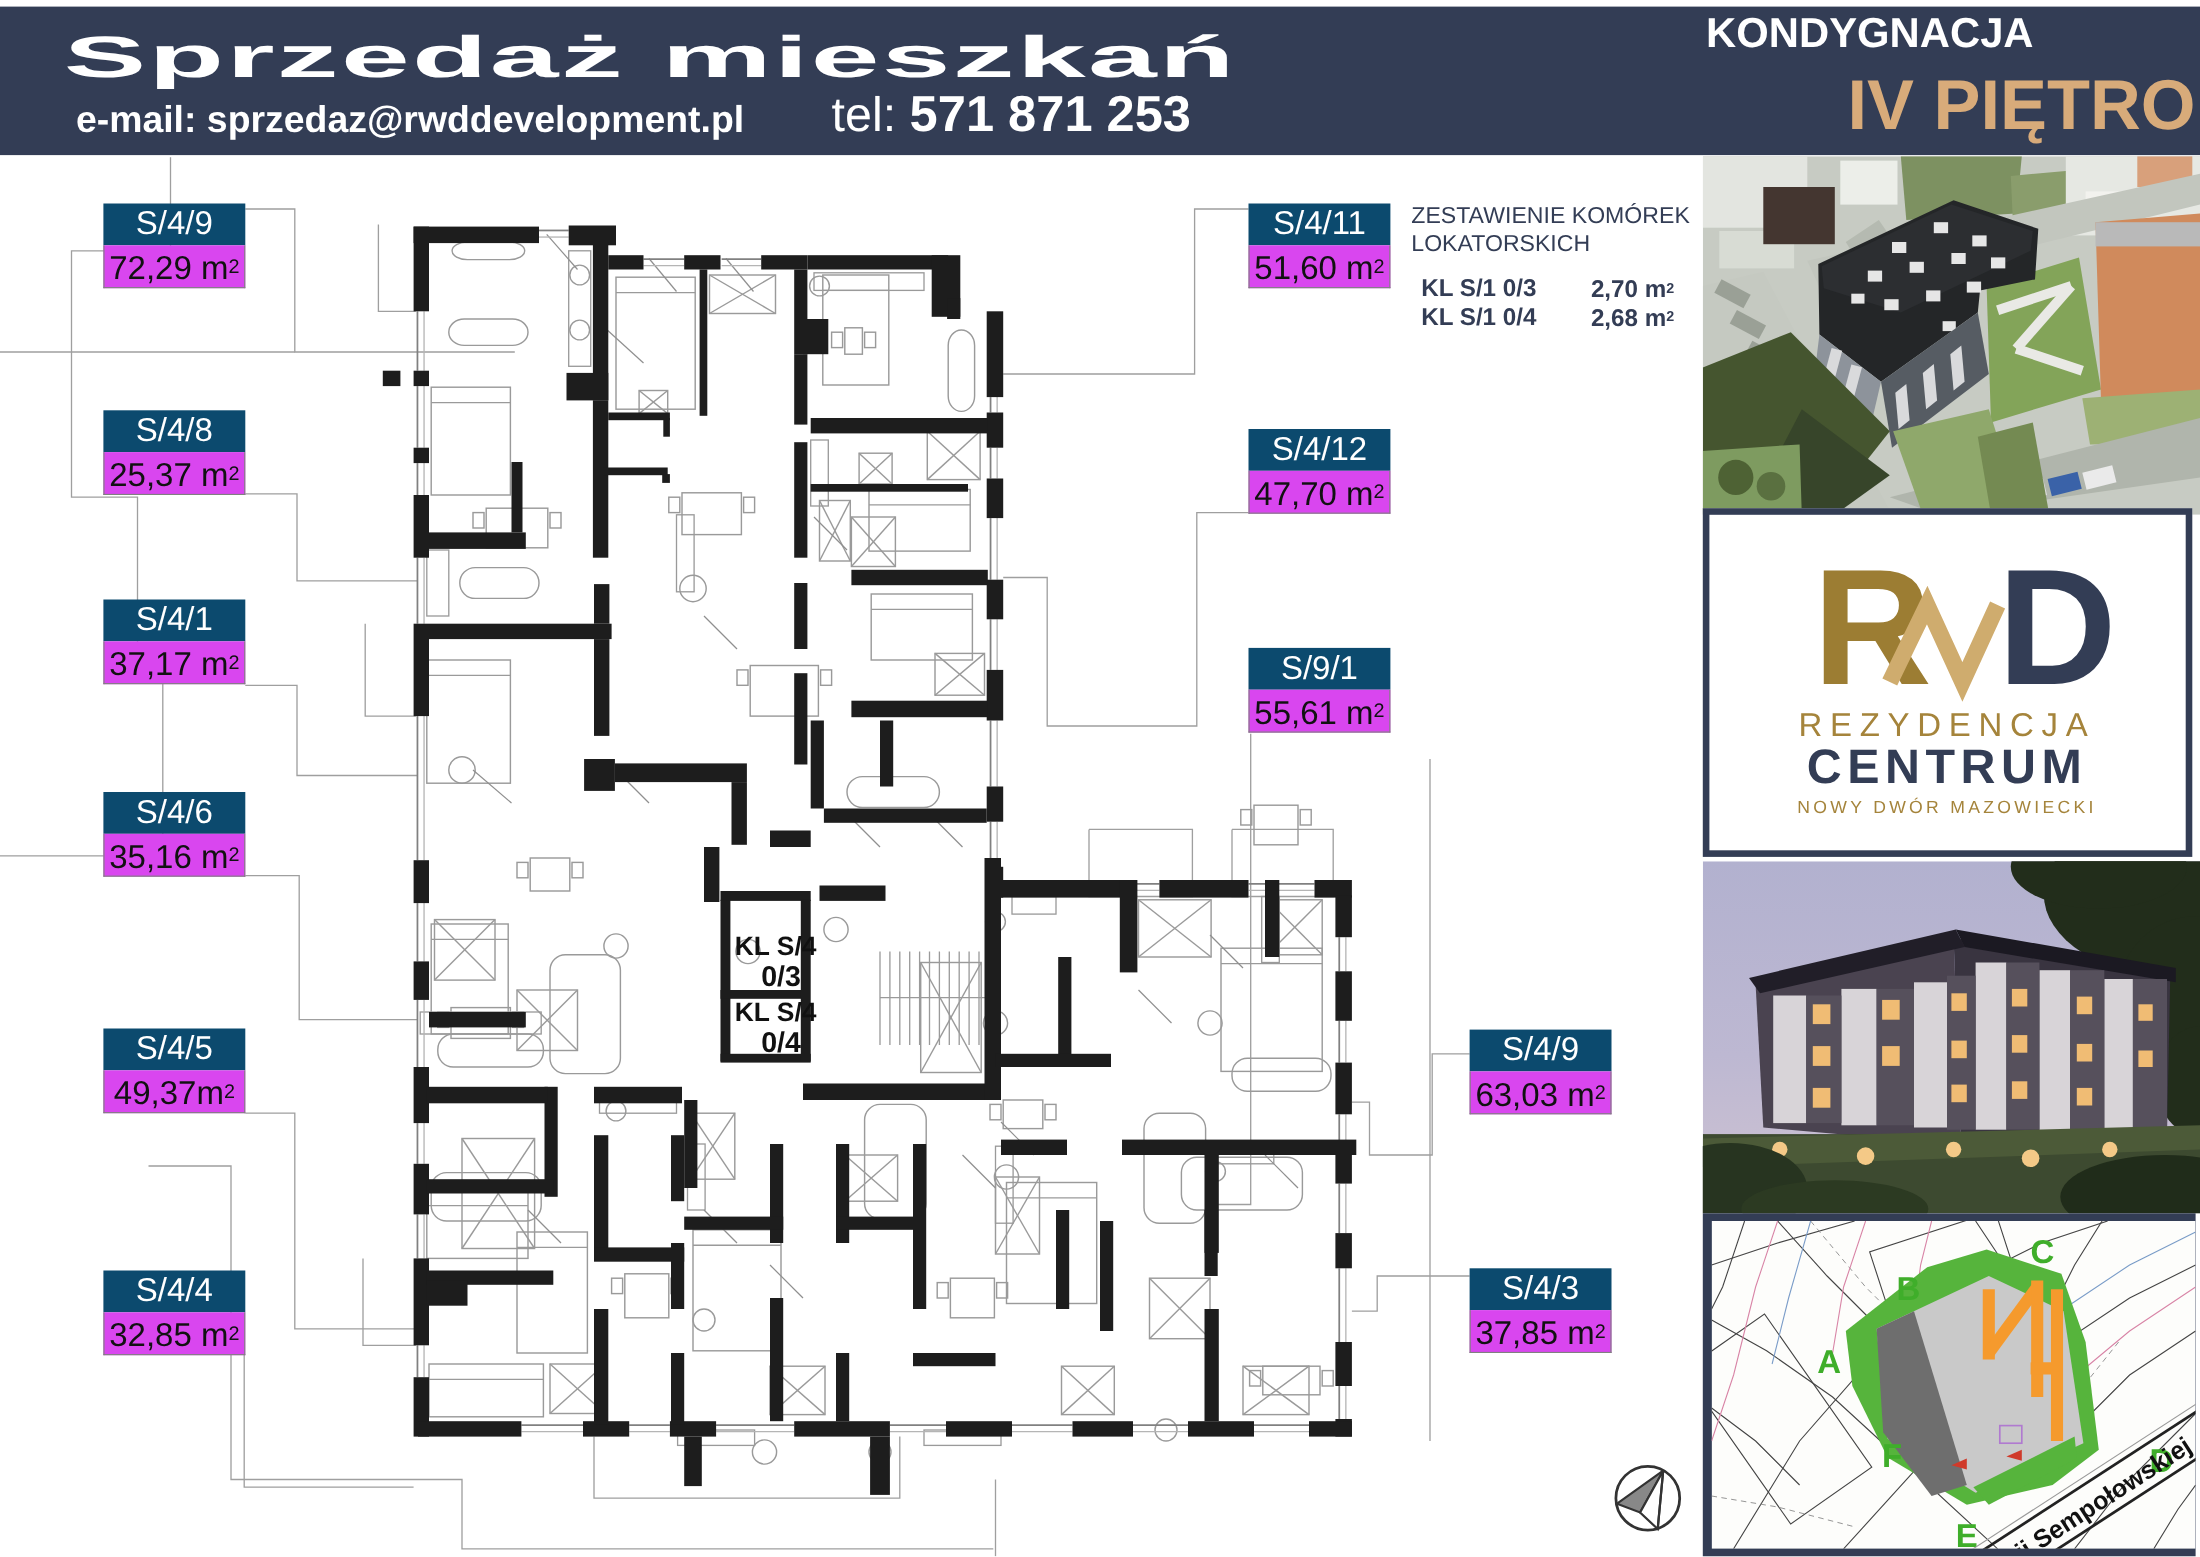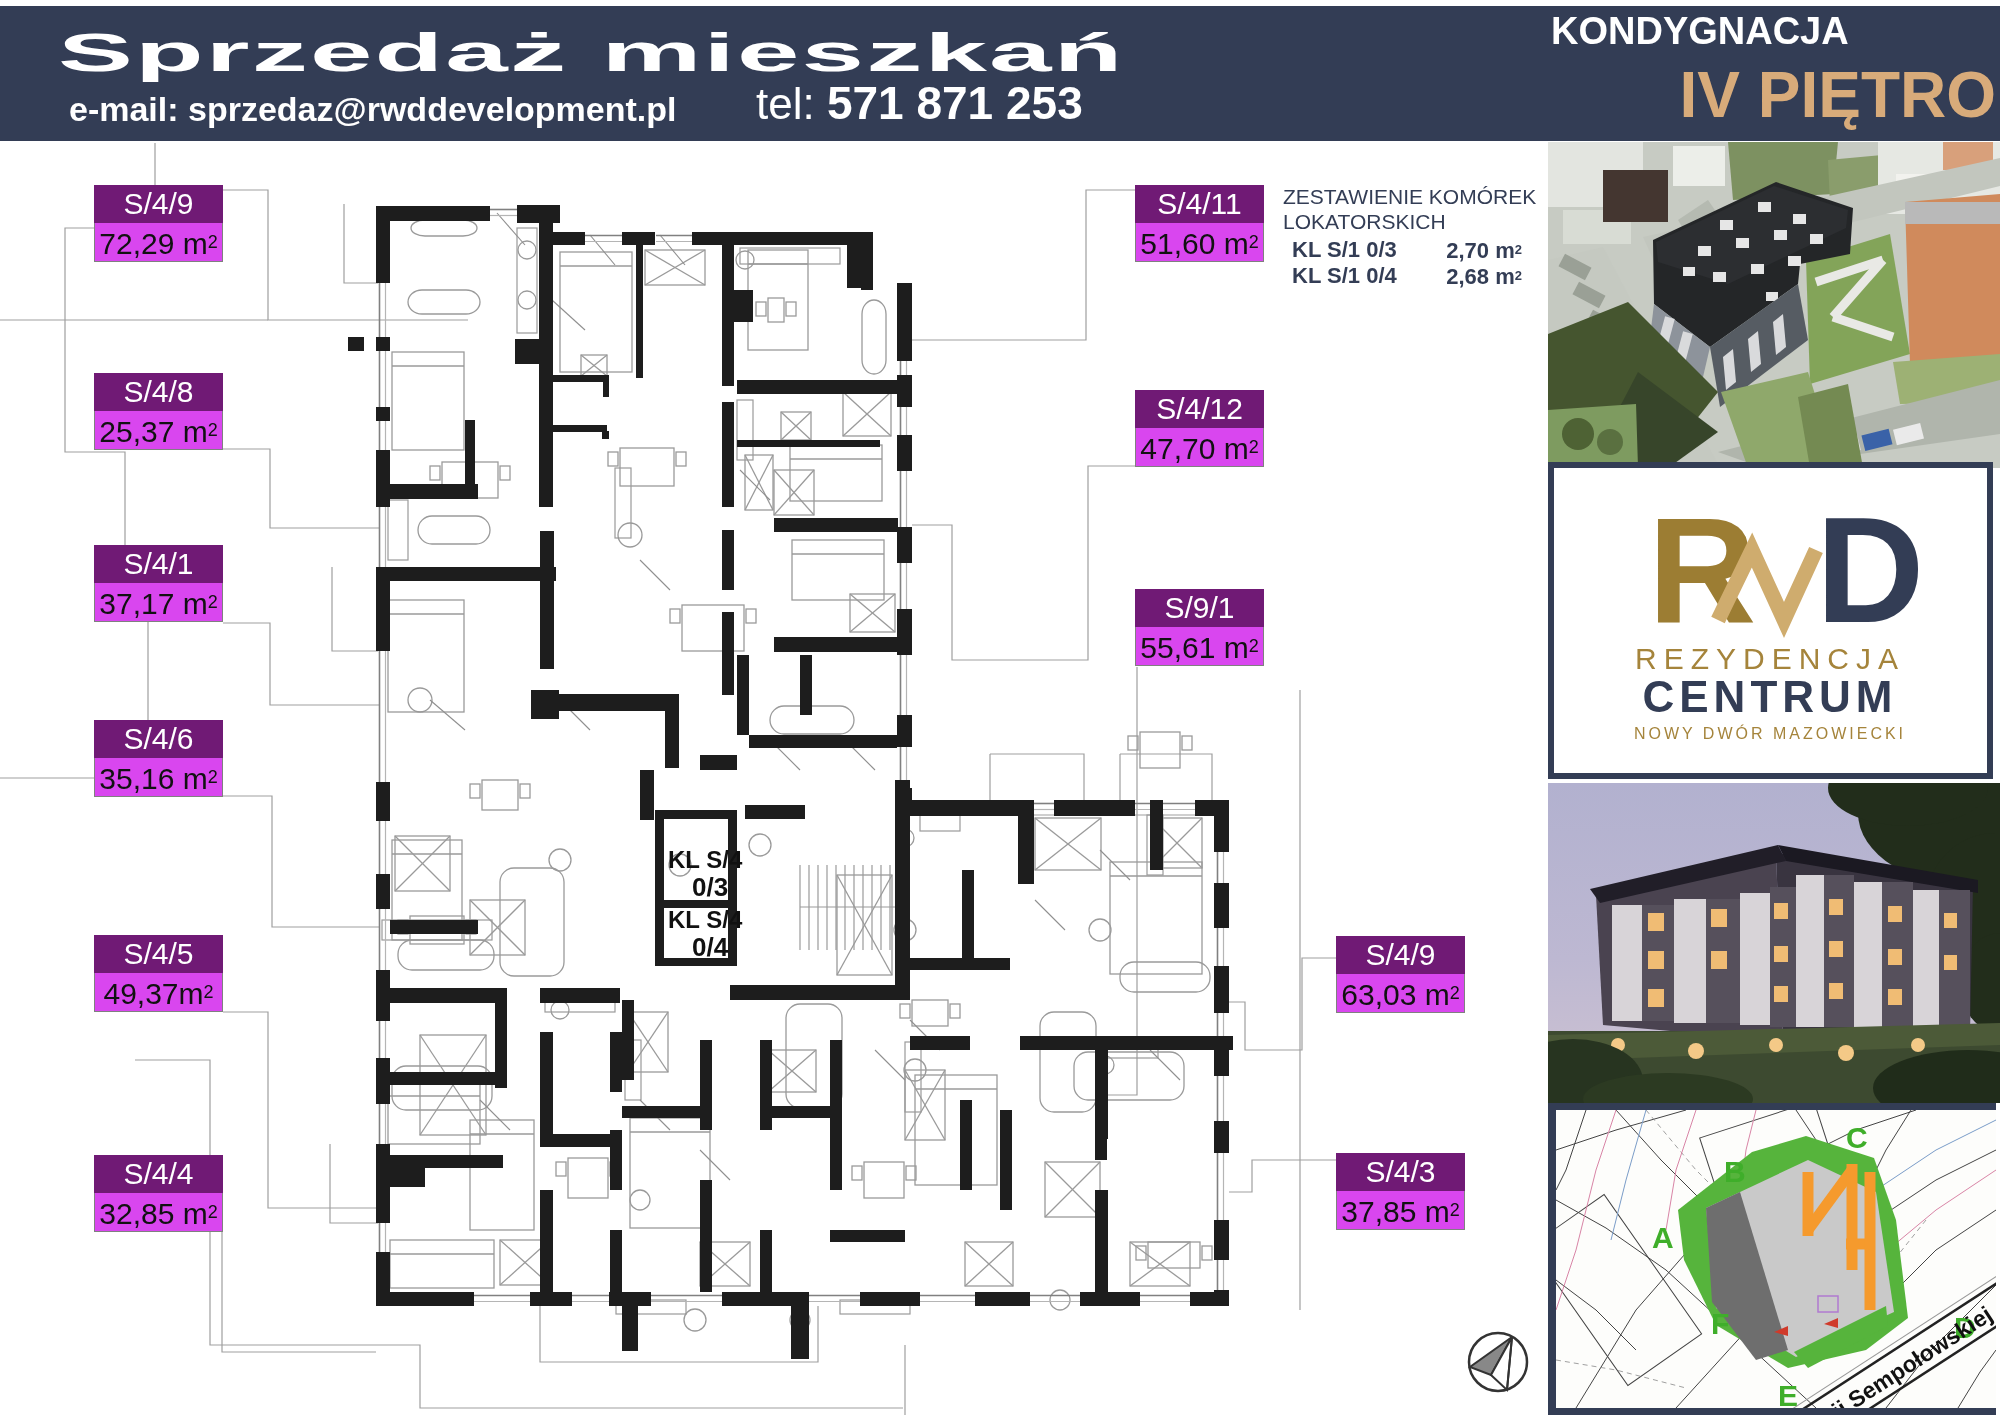--- a/index.html
+++ b/index.html
@@ -6,25 +6,25 @@
  font-family:"Liberation Sans",sans-serif;}
 .abs{position:absolute;}
 .band{position:absolute;left:0;top:6px;width:2000px;height:135px;background:#333d55;}
 .title{position:absolute;left:58px;top:26px;font-size:53px;font-weight:700;color:#fff;letter-spacing:1px;line-height:1;transform:scaleX(2.12);transform-origin:0 0;}
 .email{position:absolute;left:69px;top:92px;font-size:34px;font-weight:700;color:#fff;line-height:1;}
 .tel{position:absolute;left:744px;top:80px;font-size:44px;color:#fff;line-height:1;margin-left:12px;}
 .tel b{font-size:46px;}
 .kond{position:absolute;left:1551px;top:12px;font-size:38px;font-weight:700;color:#fff;line-height:1;}
 .pietro{position:absolute;right:4px;top:63px;font-size:64px;font-weight:700;color:#d8ab7a;line-height:1;}
 .lab{position:absolute;width:129px;}
-.labh{height:38px;background:#701a75;color:#fff;font-size:30px;text-align:center;line-height:38px;}
+.labh{height:38px;background:#0c4a6e;color:#fff;font-size:30px;text-align:center;line-height:38px;}
 .laba{height:38px;background:#d946ef;border:1px solid #808080;border-top:none;color:#111;font-size:30px;text-align:center;line-height:38px;}
 .laba sup{font-size:18px;vertical-align:6px;}
 .zest{position:absolute;left:1283px;top:184px;width:250px;text-align:left;color:#333d55;font-weight:400;font-size:21px;line-height:25px;white-space:nowrap;}
-.klrow{position:absolute;left:1292px;width:230px;color:#333d55;font-weight:700;font-size:22px;line-height:24px;}
+.klrow{position:absolute;left:1292px;width:230px;color:#333d55;font-weight:700;font-size:22px;line-height:24px;margin-top:12px;}
 .klrow .v{float:right;}
 .klrow sup{font-size:13px;vertical-align:4px;}
 .panel{position:absolute;left:1548px;top:462px;width:445px;height:317px;background:#fff;border:6px solid #333d55;box-sizing:border-box;}
 </style></head>
 <body>
 <div class="band"></div>
 <div class="title">Sprzedaż mieszkań</div>
 <div class="email">e-mail: sprzedaz@rwddevelopment.pl</div>
 <div class="tel">tel: <b>571 871 253</b></div>
 <div class="kond">KONDYGNACJA</div>

